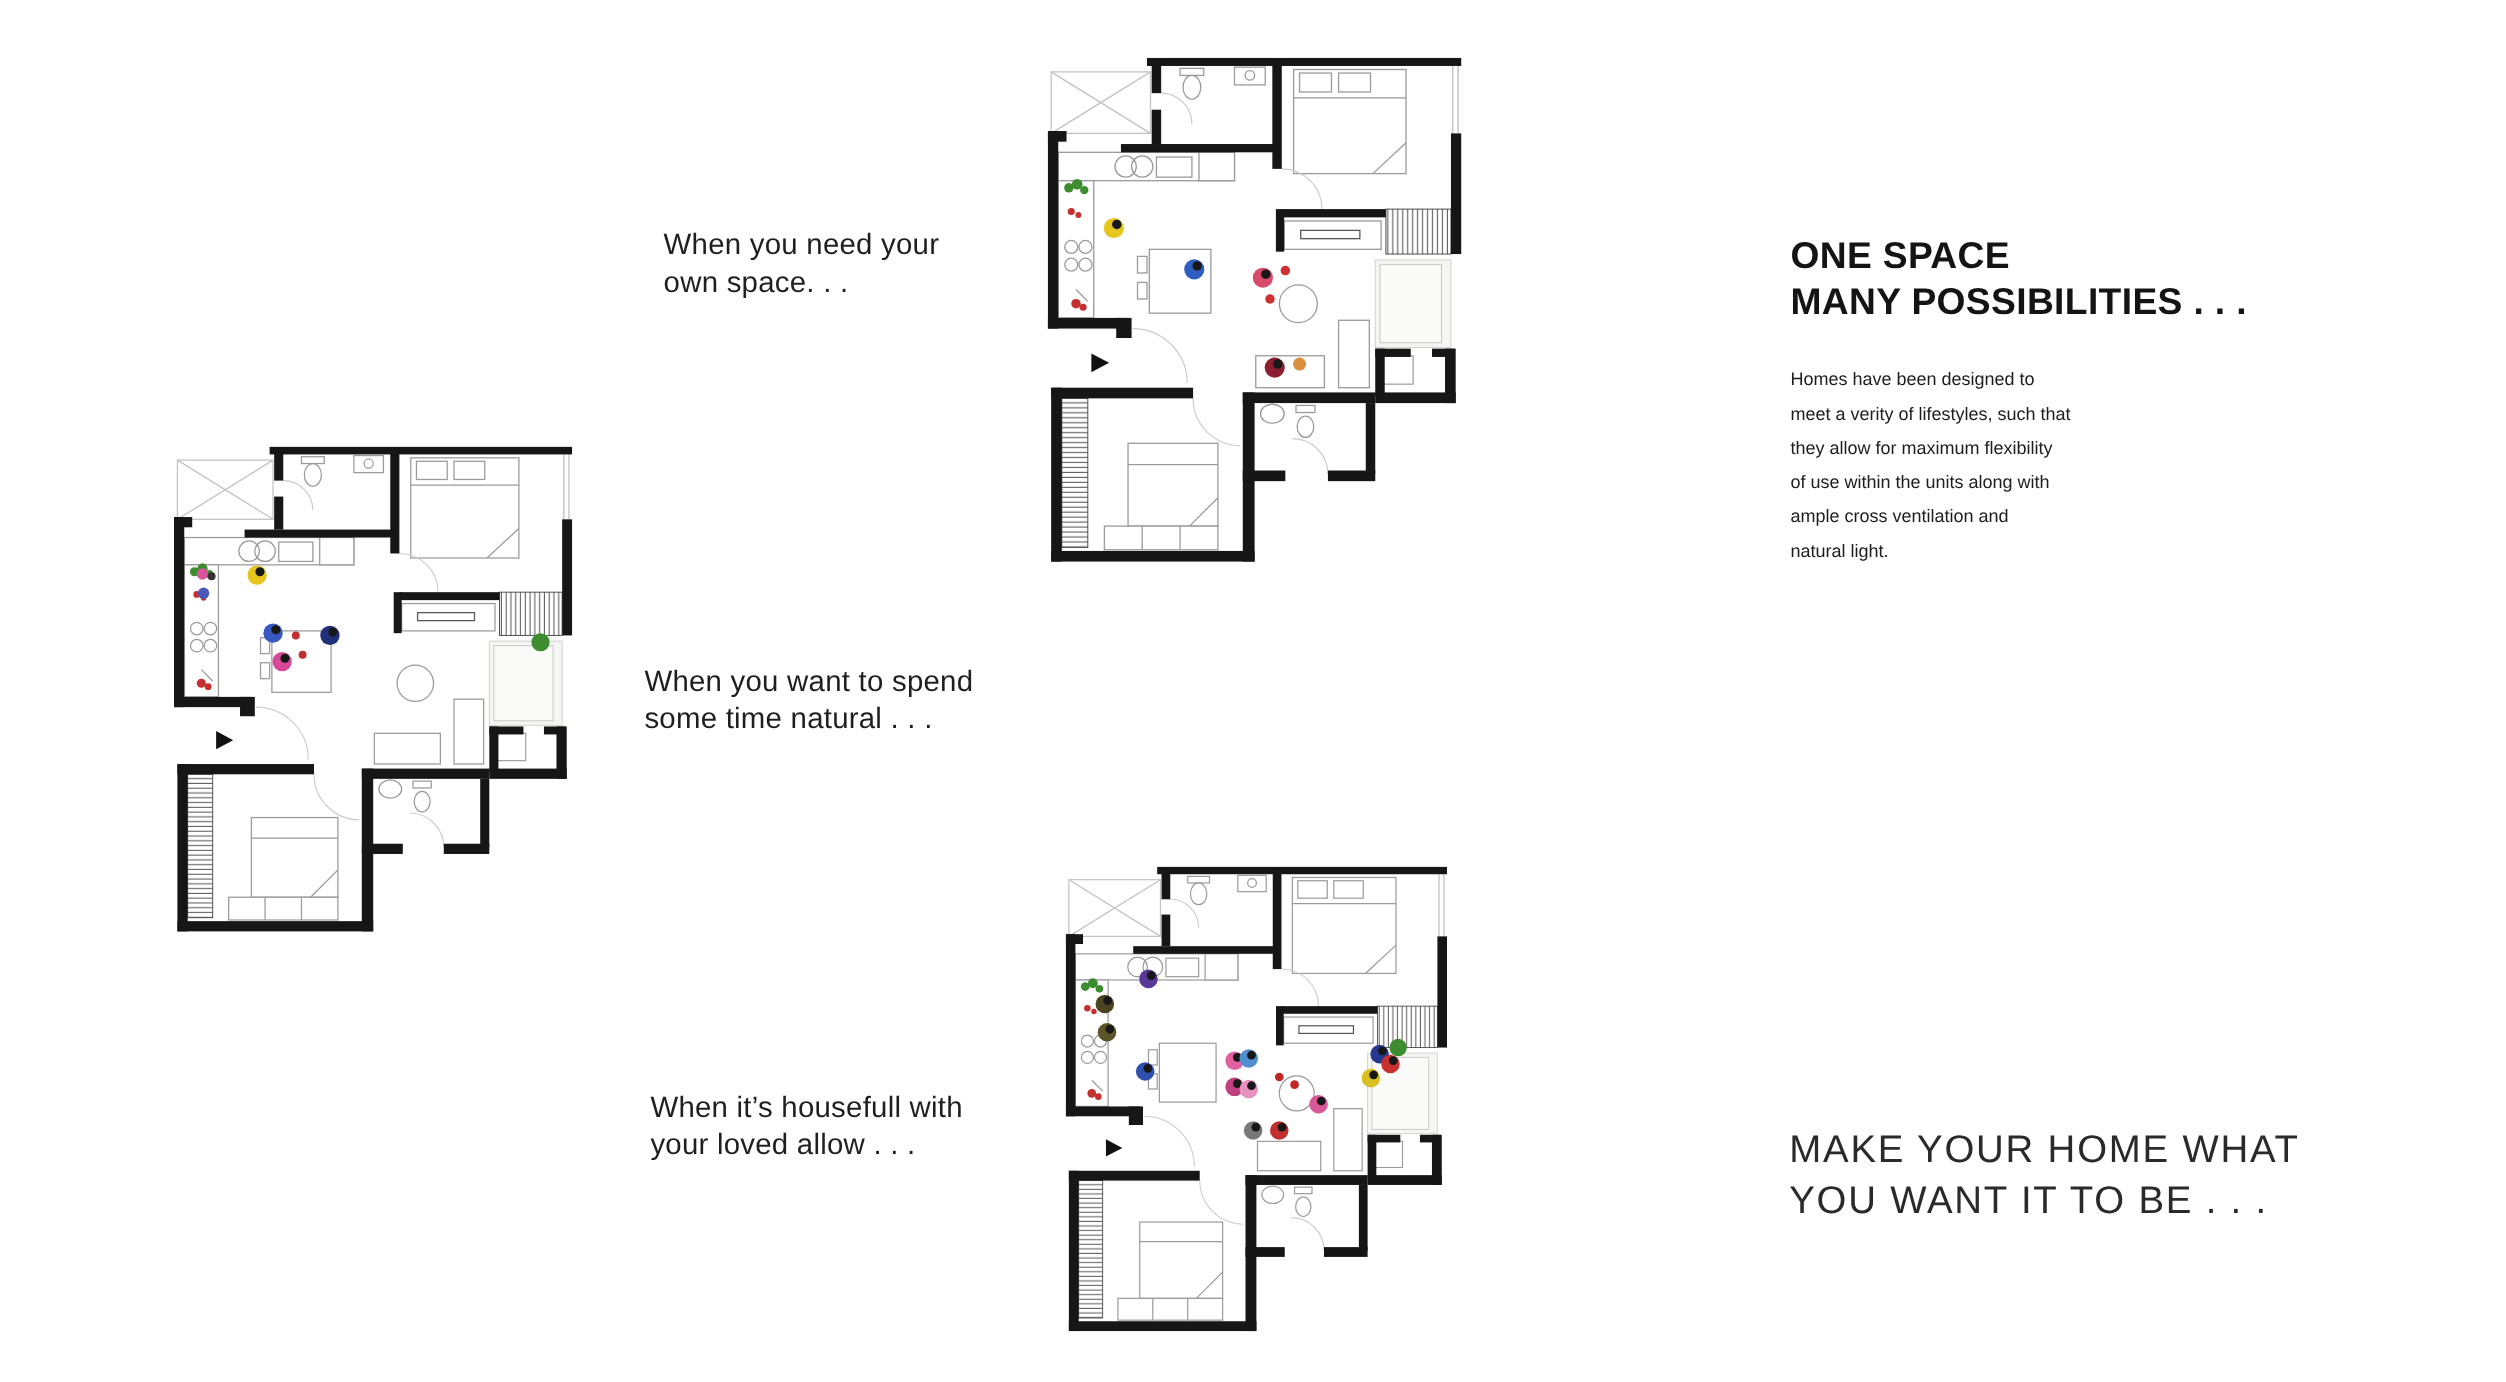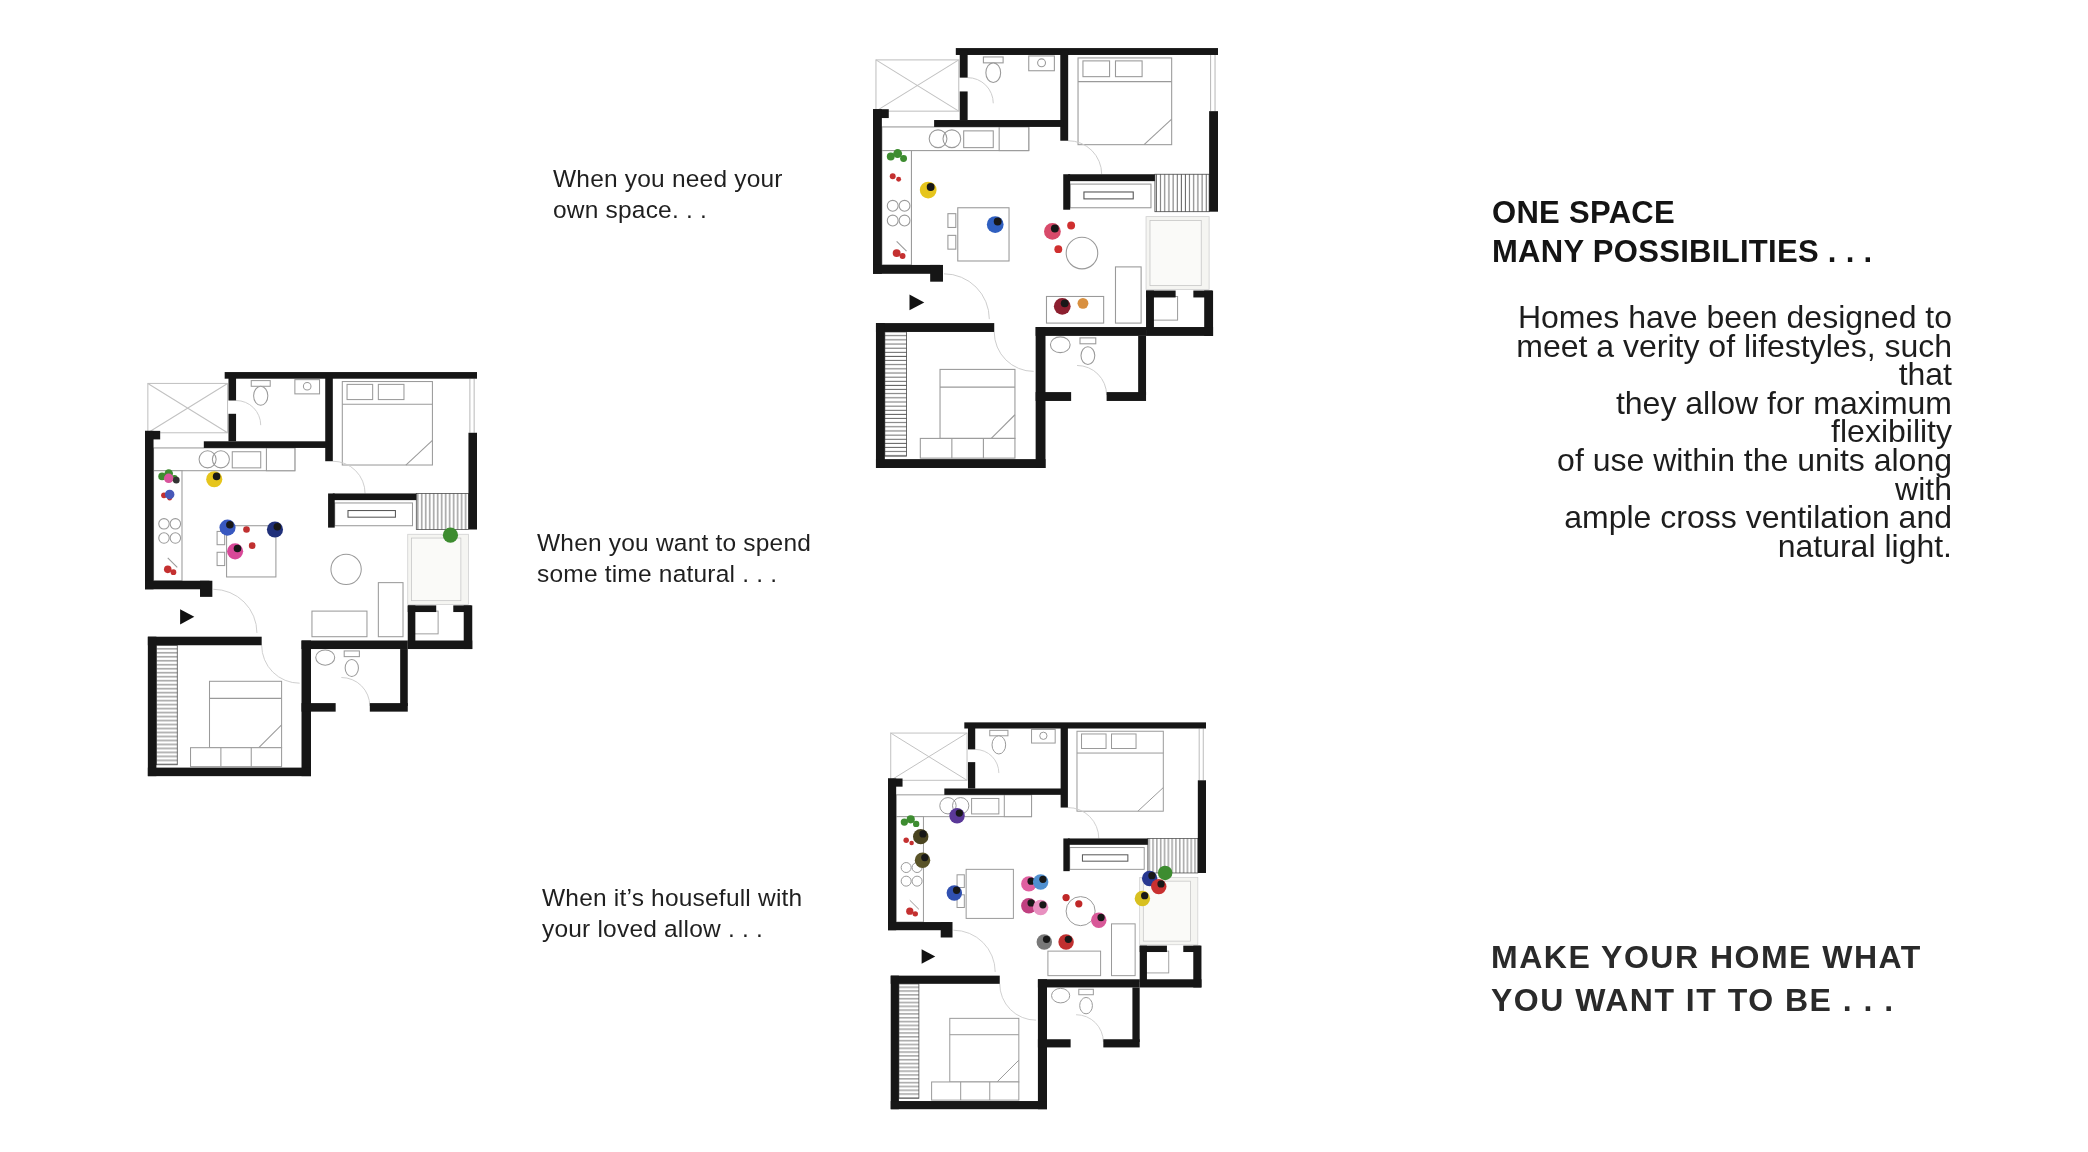--- a/index.html
+++ b/index.html
@@ -5,32 +5,32 @@
   html,body{margin:0;padding:0;}
   body{
     width:2088px;height:1152px;position:relative;overflow:hidden;
     background:#ffffff;
     font-family:"Liberation Sans", sans-serif;
     color:#1d1d1d;
   }
   .abs{position:absolute;}
   .caption{
     font-size:24.5px;line-height:31px;font-weight:500;
-    white-space:pre-line;letter-spacing:.2px;color:#1f1f1f;
+    white-space:pre-line;letter-spacing:.2px;color:#1f1f1f;margin-top:26px;
   }
   .heading{
     font-size:31px;line-height:39px;font-weight:700;
     white-space:pre-line;letter-spacing:.3px;color:#141414;
   }
   .paragraph{
-    font-size:32px;line-height:28.6px;font-weight:400;
-    white-space:pre-line;color:#1d1d1d;text-align:right;
+    font-size:15px;line-height:28.6px;font-weight:400;
+    white-space:pre-line;color:#1d1d1d;
   }
   .closing{
-    font-size:32px;line-height:43px;font-weight:700;
+    font-size:32px;line-height:43px;font-weight:400;
     white-space:pre-line;letter-spacing:1.5px;color:#2a2a2a;
   }
   .plan{position:absolute;}
   .plan svg{width:100%;height:100%;display:block;}
 </style>
 </head>
 <body>
 
 <svg width="0" height="0" style="position:absolute" aria-hidden="true">
   <defs>

